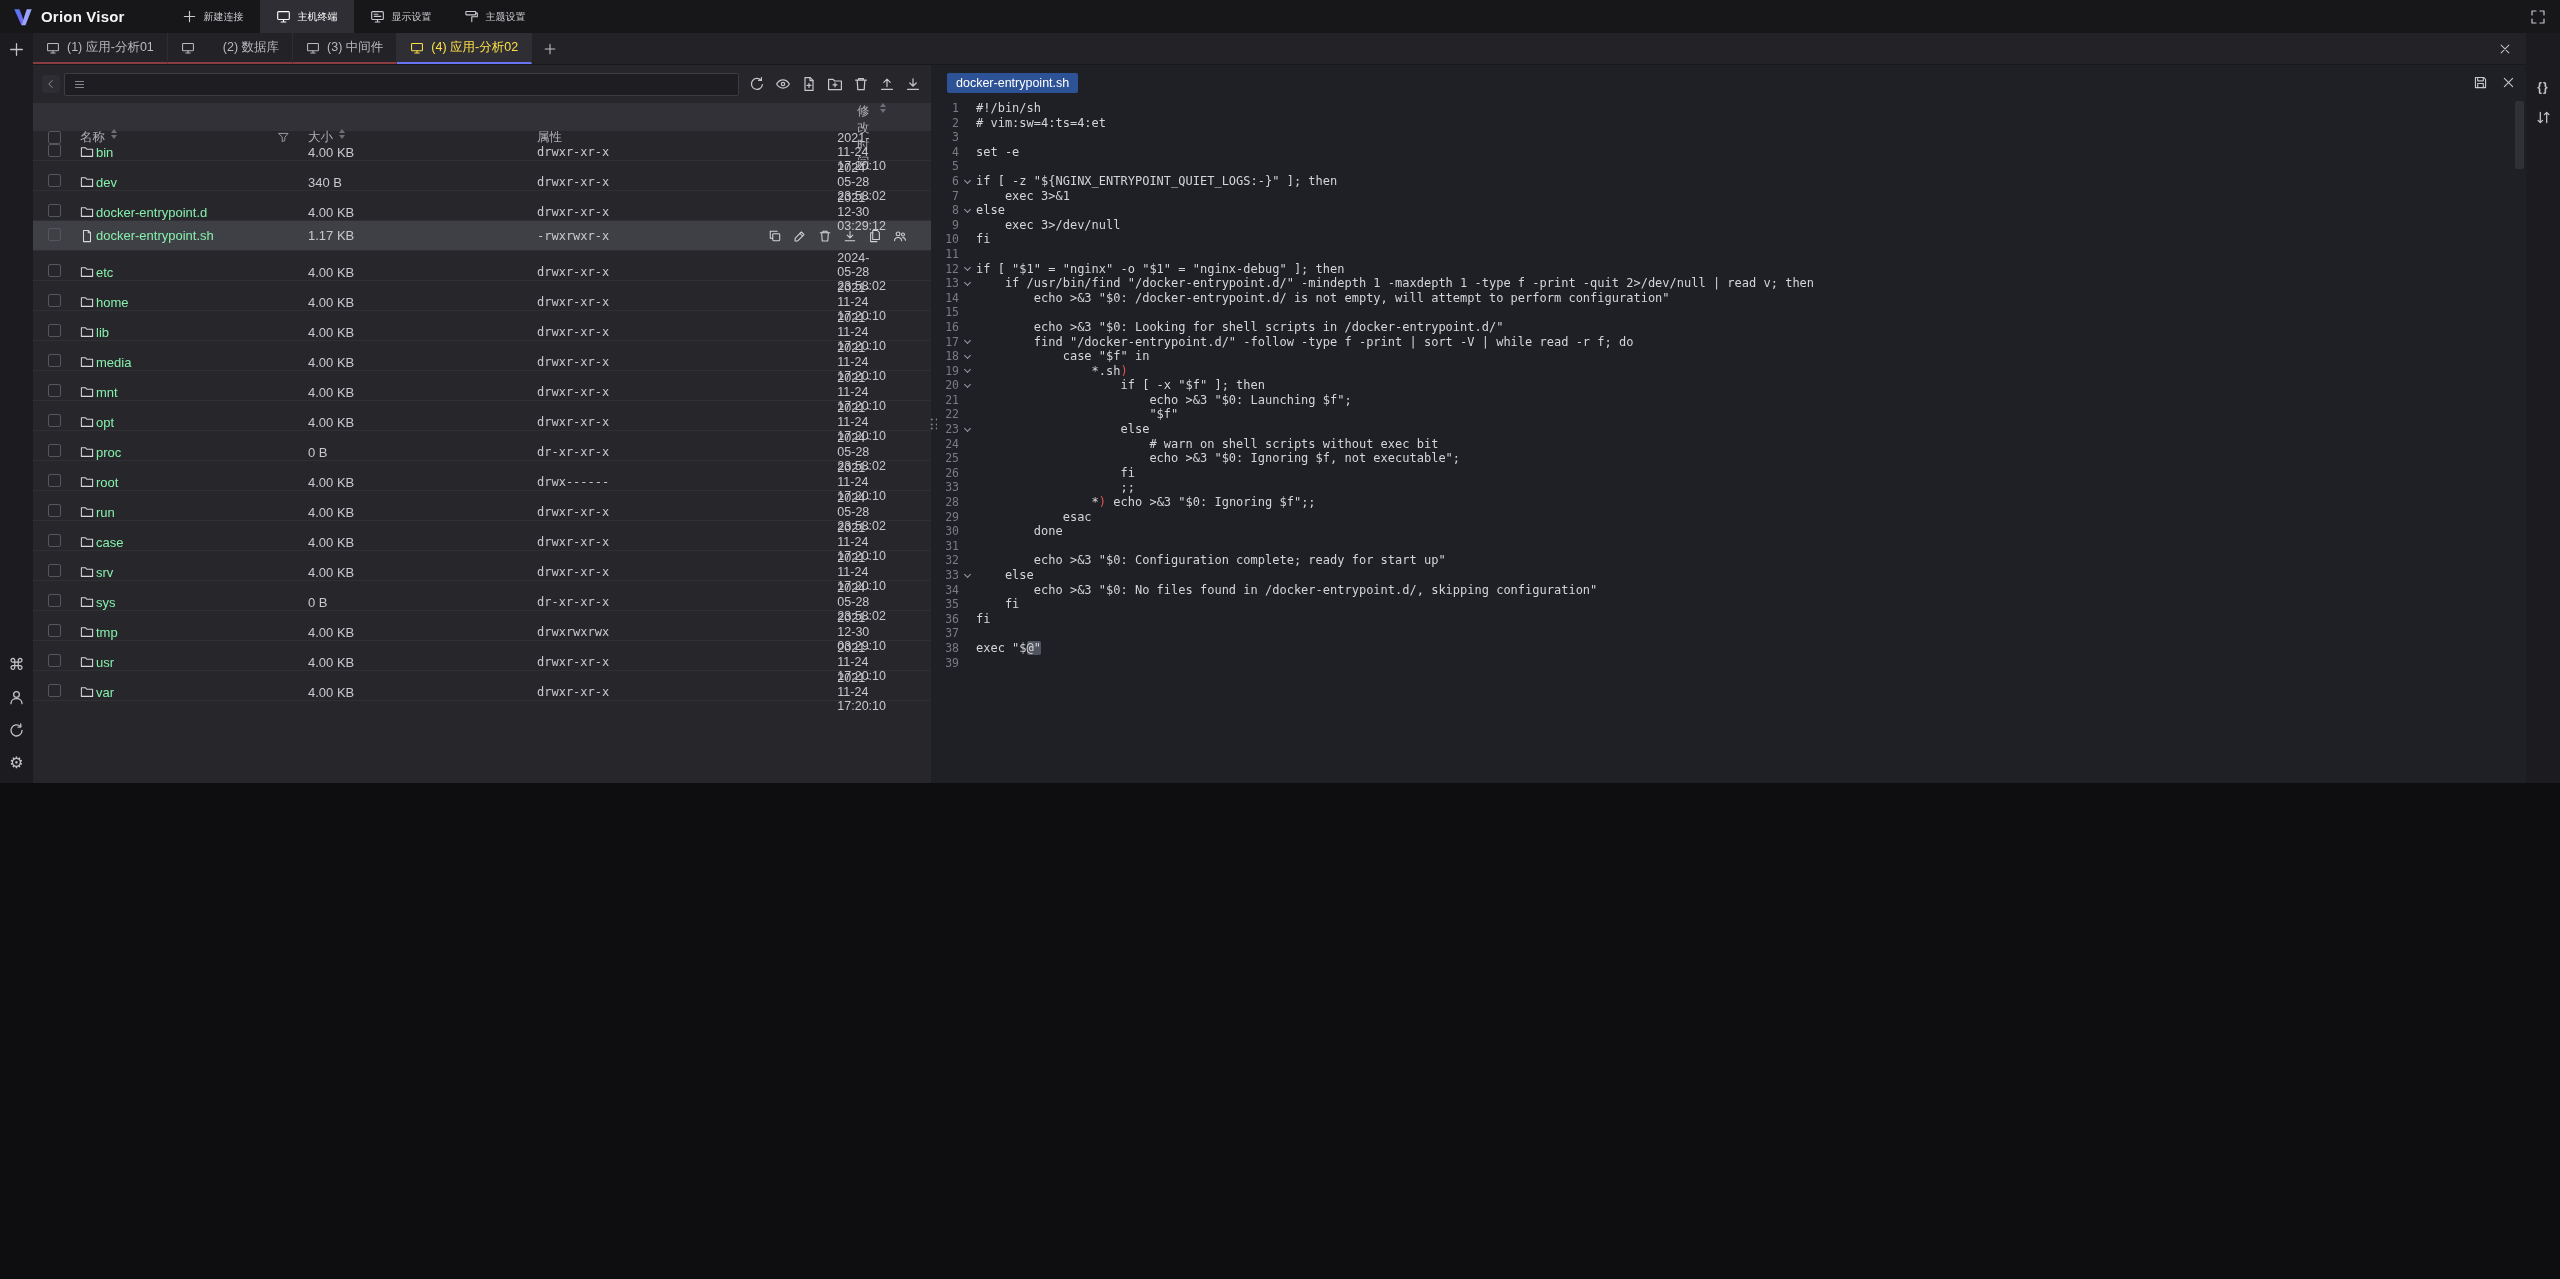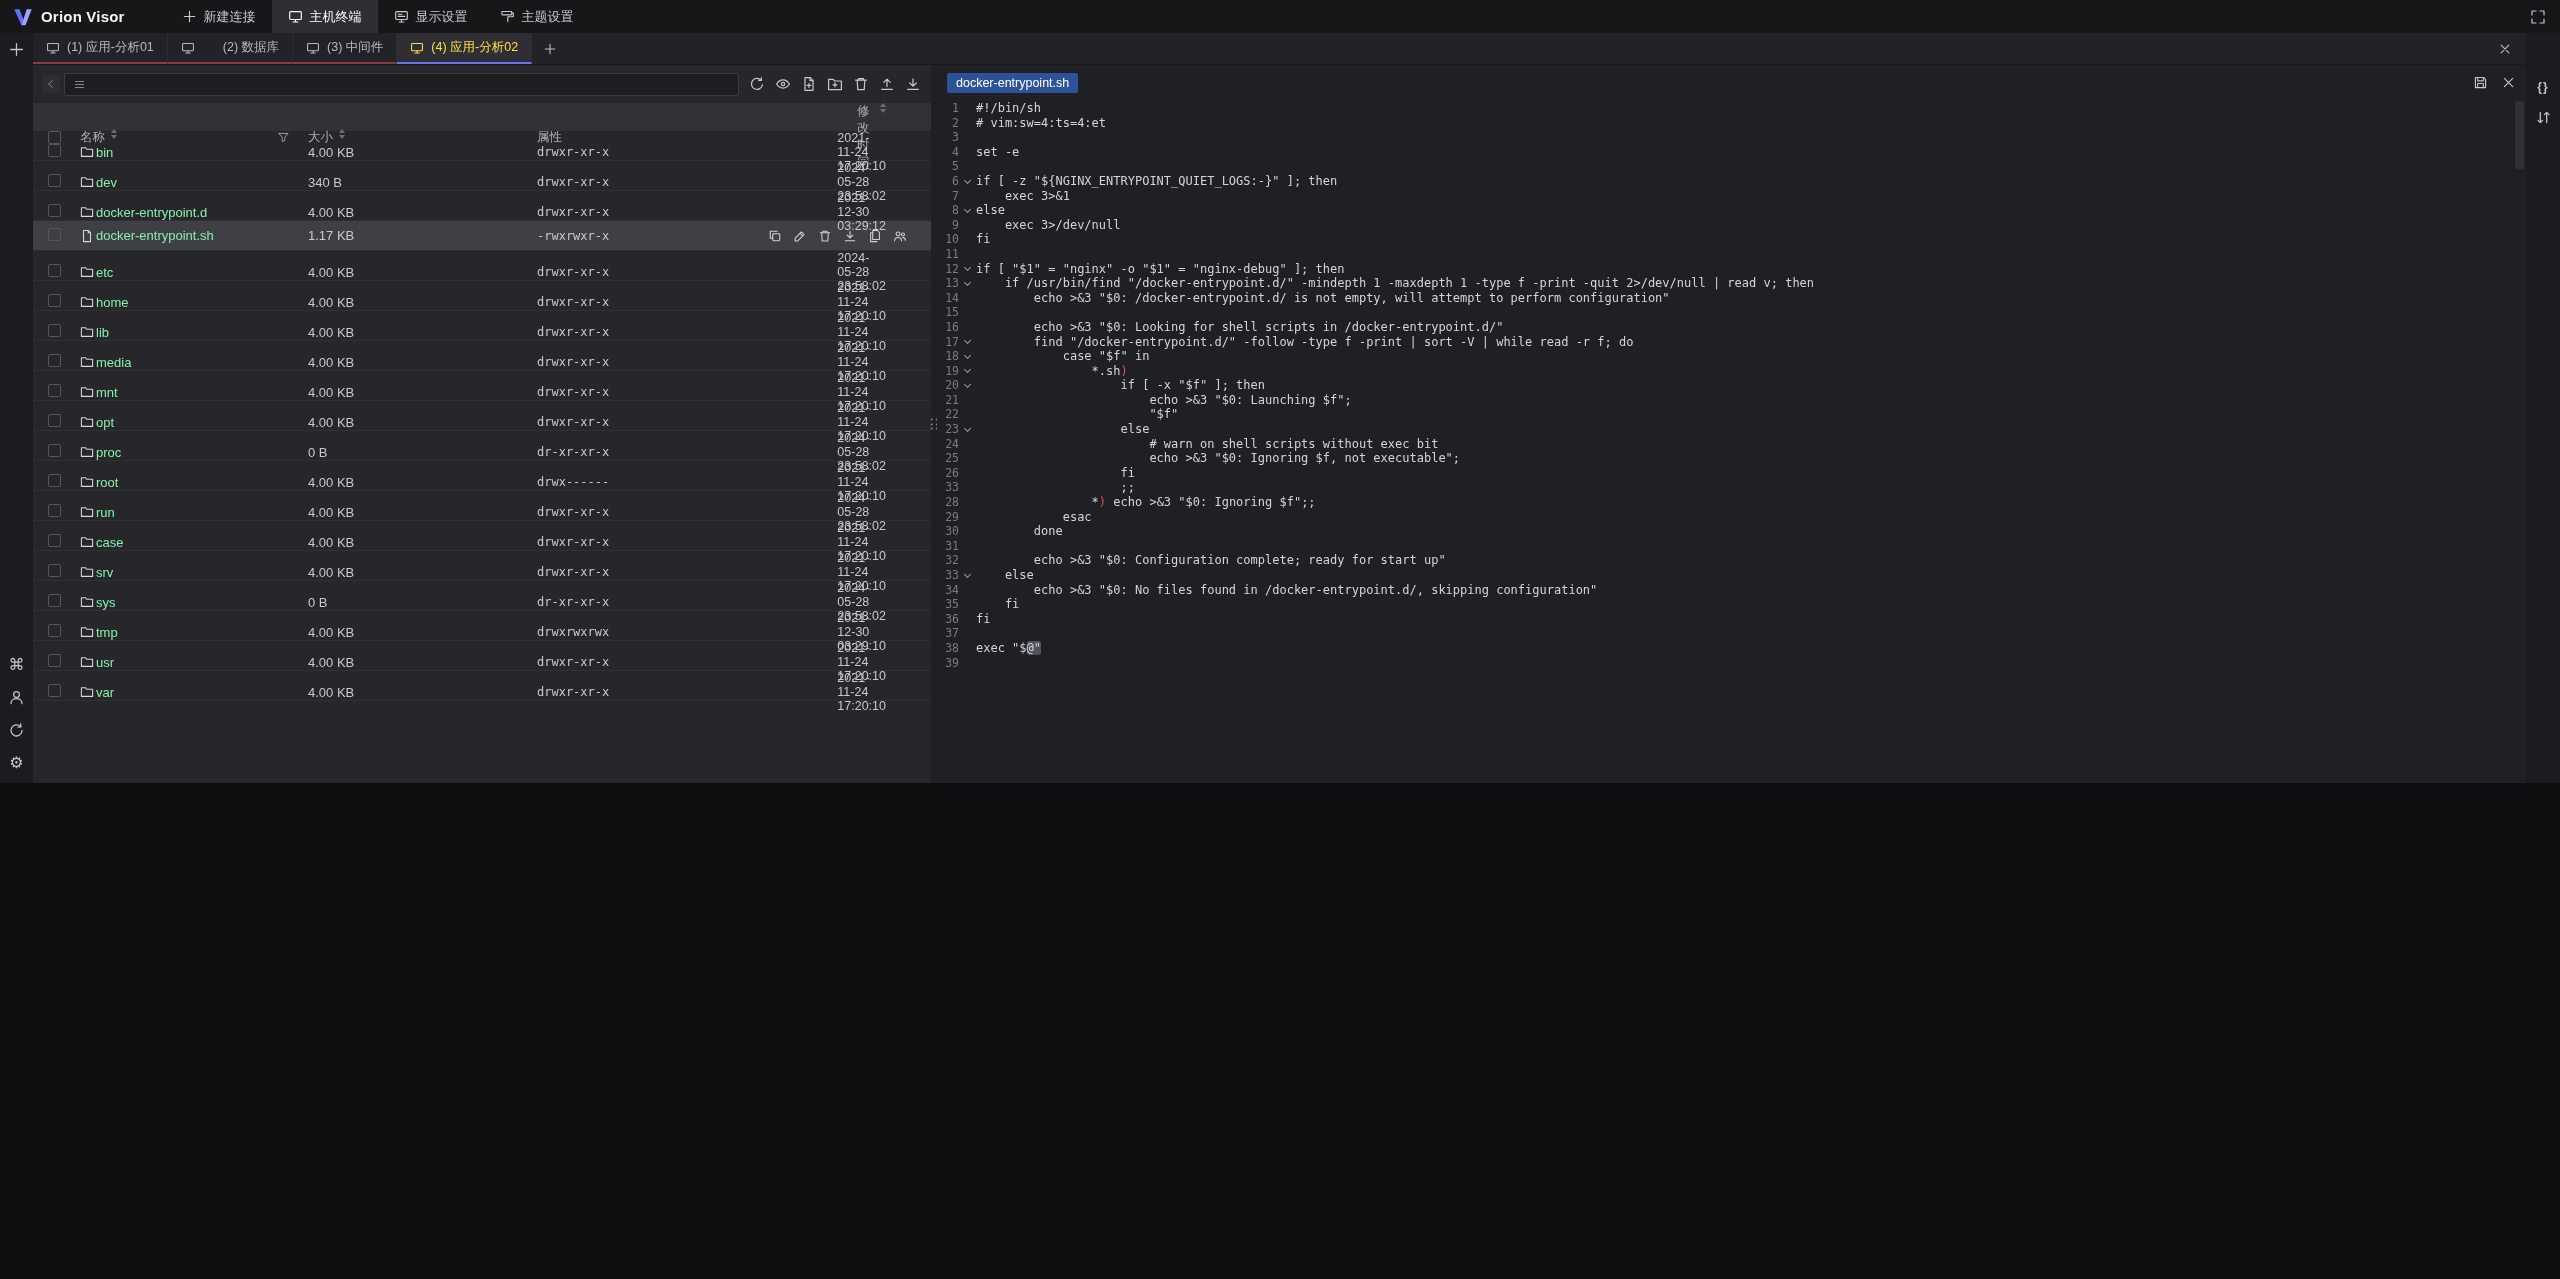--- a/index.html
+++ b/index.html
@@ -12,21 +12,21 @@
   .sicon{display:inline-flex;align-items:center;justify-content:center;}
   .ticon{font-size:16px;line-height:1;}
   .iconbtn{display:inline-flex;align-items:center;justify-content:center;cursor:pointer;}
 
   
   .topnav{height:33px;flex:0 0 33px;background:#17171a;display:flex;align-items:center;padding:0 14px 0 12px;}
   .brand{display:flex;align-items:center;gap:7px;margin-right:41px;cursor:pointer;}
   .logo{width:22px;height:22px;display:block;}
   .brand-name{color:#f5f5f7;font-size:15px;font-weight:bold;letter-spacing:.2px;white-space:nowrap;}
   .topnav-menu{display:flex;height:100%;align-items:stretch;}
-  .nav-item{display:flex;align-items:center;gap:7px;padding:0 16px;font-size:13px;color:#c9c9cf;cursor:pointer;white-space:nowrap;}
+  .nav-item{display:flex;align-items:center;gap:7px;padding:0 16px;font-size:10px;color:#c9c9cf;cursor:pointer;white-space:nowrap;}
   .nav-item.active{background:#2e2e34;color:#ffffff;}
   .nav-item .svgi{width:15px;height:15px;}
   .topnav-spacer{flex:1;}
   .fullscreen-btn{color:#c6c6cc;}
 
   
   .workspace{flex:1;display:flex;min-height:0;}
   .rail{width:33px;flex:0 0 33px;background:#1c1c20;display:flex;flex-direction:column;align-items:center;color:#c3c3c9;}
   .rail.left{padding:8px 0 12px;}
   .rail.right{width:34px;flex:0 0 34px;padding:48px 0 12px;gap:16px;}

